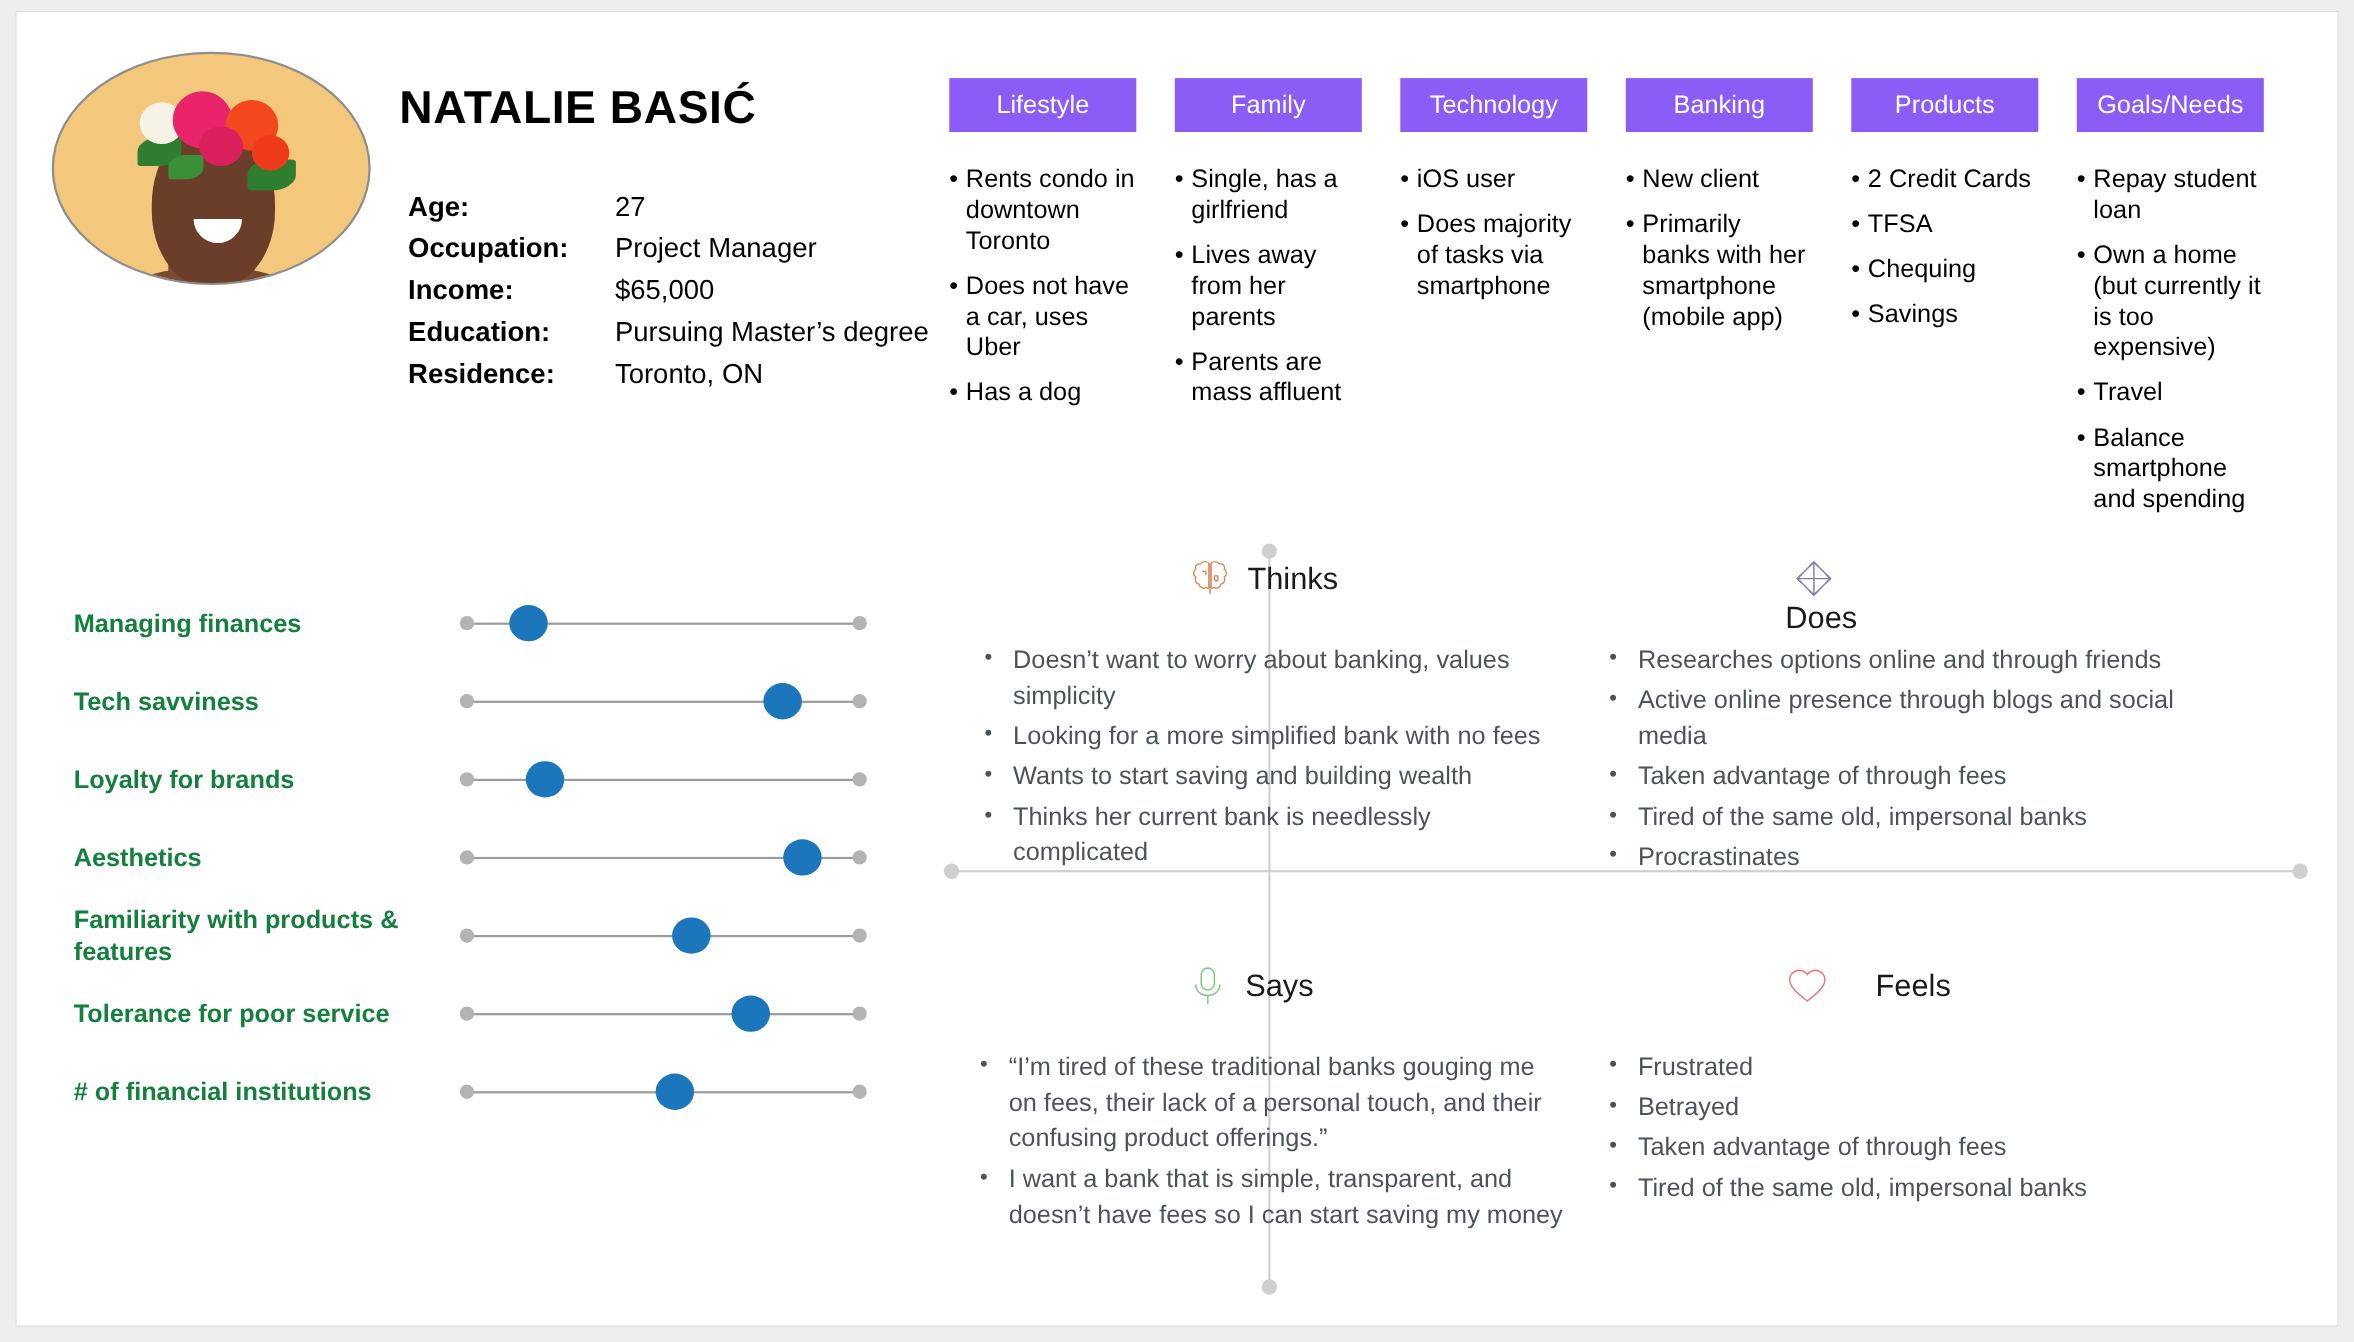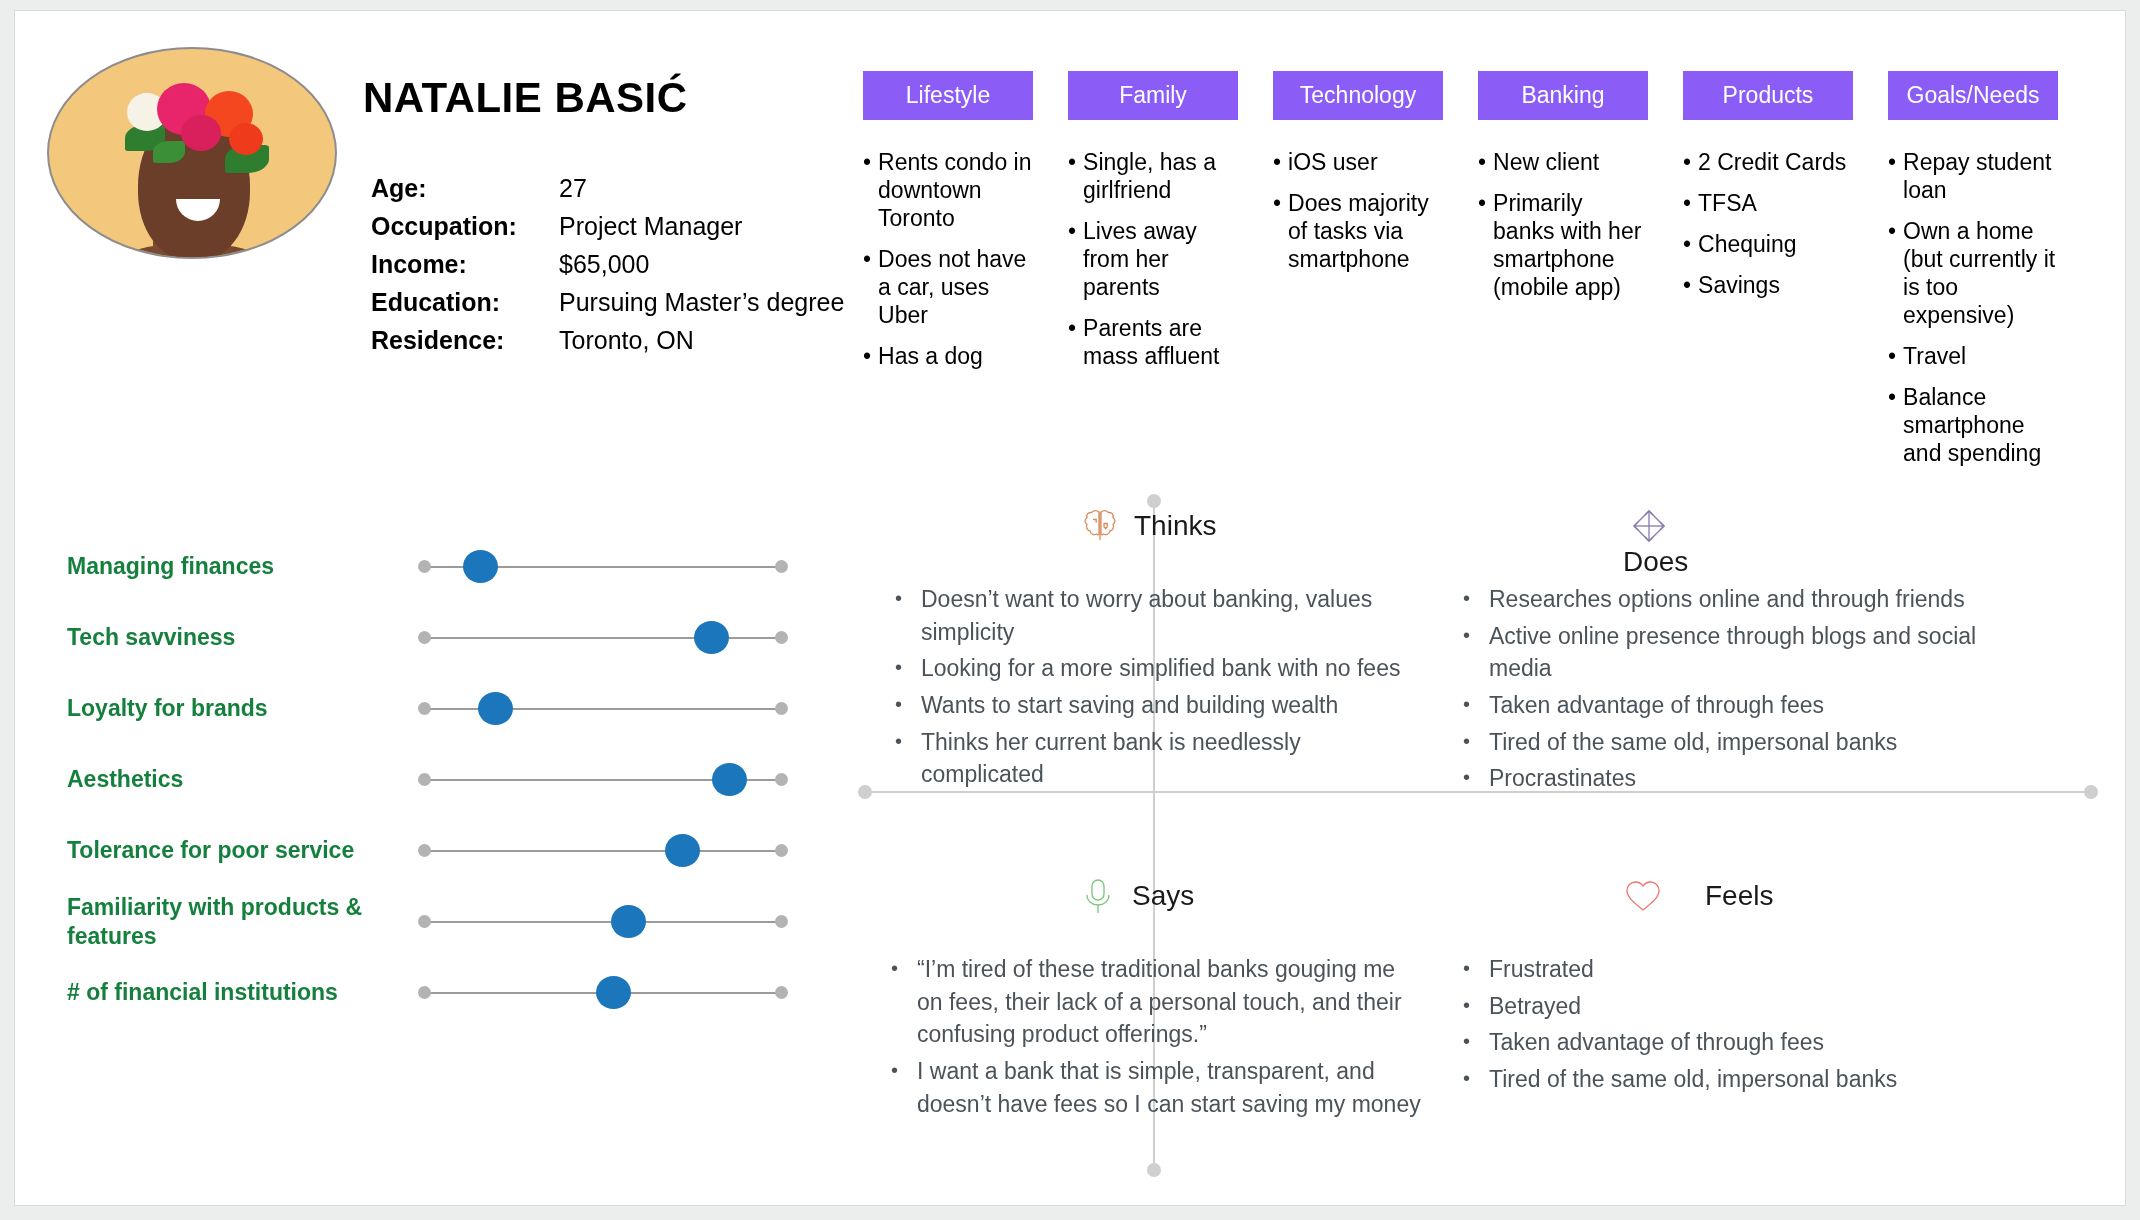--- a/index.html
+++ b/index.html
@@ -320,35 +320,35 @@
       <div class="srow">
         <div class="slabel">Aesthetics</div>
         <div class="track-wrap">
           <div class="track"></div>
           <div class="cap l"></div>
           <div class="cap r"></div>
           <div class="knob" style="left: 85%; background: rgb(27, 118, 188);"></div>
         </div>
       </div>
       <div class="srow">
+        <div class="slabel">Familiarity with products &amp; features</div>
+        <div class="track-wrap">
+          <div class="track"></div>
+          <div class="cap l"></div>
+          <div class="cap r"></div>
+          <div class="knob" style="left: 57%; background: rgb(27, 118, 188);"></div>
+        </div>
+      </div>
+      <div class="srow">
         <div class="slabel">Tolerance for poor service</div>
         <div class="track-wrap">
           <div class="track"></div>
           <div class="cap l"></div>
           <div class="cap r"></div>
           <div class="knob" style="left: 72%; background: rgb(27, 118, 188);"></div>
-        </div>
-      </div>
-      <div class="srow">
-        <div class="slabel">Familiarity with products &amp; features</div>
-        <div class="track-wrap">
-          <div class="track"></div>
-          <div class="cap l"></div>
-          <div class="cap r"></div>
-          <div class="knob" style="left: 57%; background: rgb(27, 118, 188);"></div>
         </div>
       </div>
       <div class="srow">
         <div class="slabel"># of financial institutions</div>
         <div class="track-wrap">
           <div class="track"></div>
           <div class="cap l"></div>
           <div class="cap r"></div>
           <div class="knob" style="left: 53%; background: rgb(27, 118, 188);"></div>
         </div>

